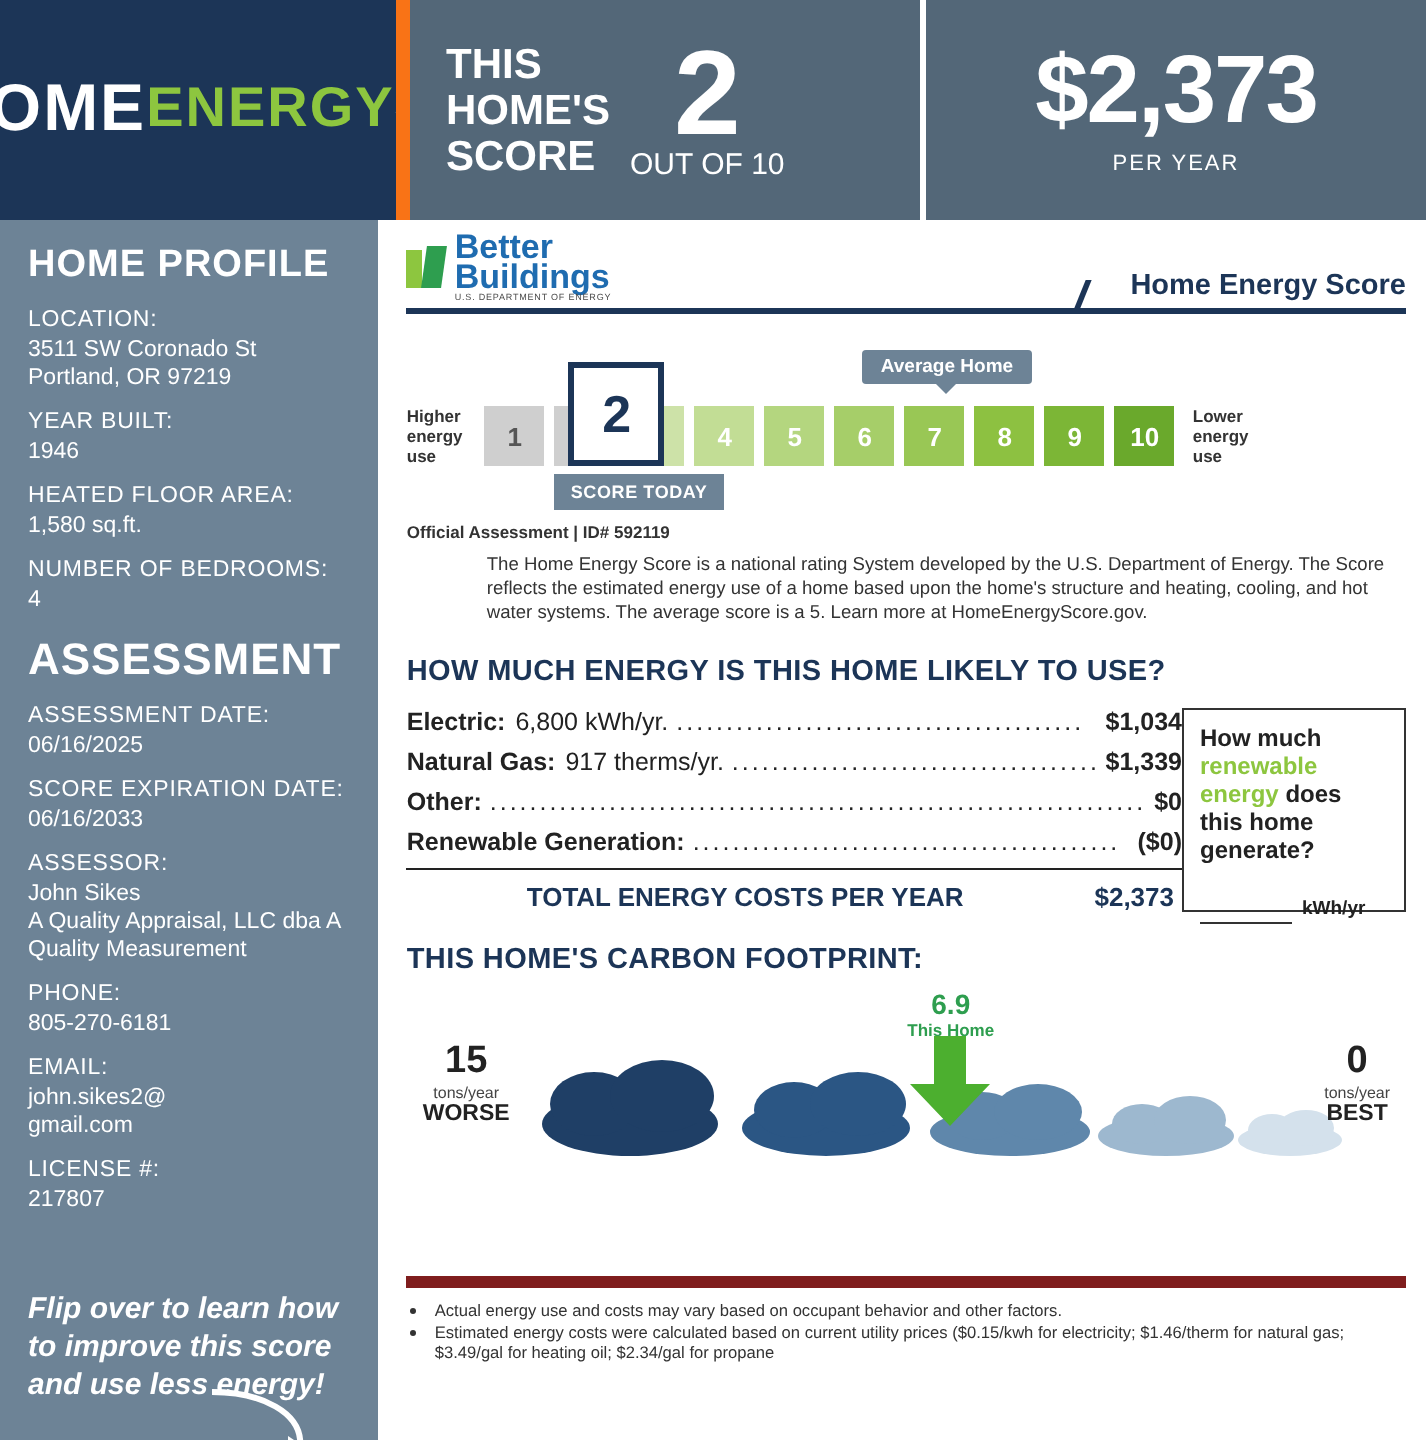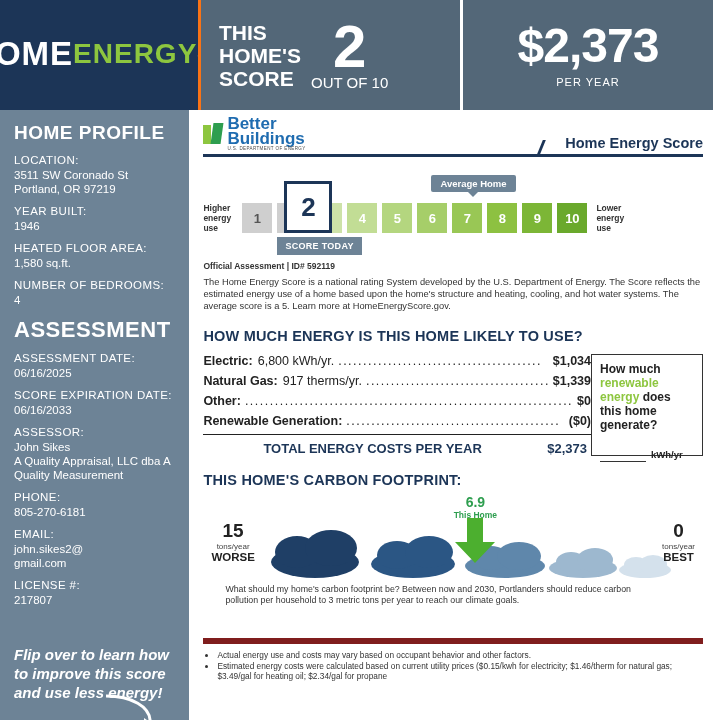--- a/index.html
+++ b/index.html
@@ -20,21 +20,21 @@
     justify-content: center; padding: 4px 0 6px 0;
   }
   .logo-city { font-size: 15px; font-weight: bold; letter-spacing: .5px; }
   .logo-home { font-size: 33px; font-weight: bold; line-height: 32px; letter-spacing: 1px; }
   .logo-energy { font-size: 28px; font-weight: bold; color: #8dc63f; line-height: 28px; letter-spacing: 1px; }
   .logo-score { font-size: 17px; font-weight: bold; letter-spacing: 7px; line-height: 22px; }
 
   .score-box {
     width: 262px; background: #536778; color: #fff;
     display: flex; align-items: center; padding-left: 18px; gap: 10px;
-    border-left: 3px solid #f97316;
+    border-left: 7px solid #f97316;
   }
   .score-label { font-size: 21px; font-weight: bold; line-height: 23px; }
   .score-num { font-size: 60px; font-weight: bold; line-height: 54px; }
   .score-outof { font-size: 15px; font-weight: normal; }
 
   .cost-box {
     flex: 1; background: #536778; color: #fff;
     display: flex; flex-direction: column; align-items: center;
     justify-content: center; border-left: 3px solid #fff;
   }
@@ -102,21 +102,21 @@
     display: flex; align-items: center; justify-content: center;
     font-size: 26px; font-weight: bold; color: #1c3557; background: #fff;
   }
   .score-today {
     position: absolute; left: 74px; top: 62px;
     background: #6d8396; color: #fff; font-size: 9px; font-weight: bold;
     padding: 4px 8px; letter-spacing: .3px;
   }
 
   .official { font-size: 8.5px; font-weight: bold; color: #333; margin-top: 8px; }
-  .blurb { font-size: 9.3px; color: #333; line-height: 12px; margin-top: 5px; }
+  .blurb { font-size: 9.3px; color: #333; line-height: 12px; margin-top: 5px; margin-left: 40px; }
 
   .sec-title { font-size: 14.5px; font-weight: bold; color: #1c3557; margin-top: 16px; letter-spacing: .2px; }
 
   .energy-area { display: flex; margin-top: 10px; }
   .energy-list { flex: 1; }
   .erow { font-size: 12.5px; color: #222; display: flex; align-items: baseline; margin-bottom: 6px; }
   .erow .lbl { font-weight: bold; white-space: nowrap; }
   .erow .dots { flex: 1; overflow: hidden; white-space: nowrap; color:#222; letter-spacing: 1.5px; margin: 0 4px; }
   .erow .amt { font-weight: bold; white-space: nowrap; }
   .etotal {
@@ -370,21 +370,20 @@
             <polygon points="14,0 30,0 30,24 42,24 22,45 2,24 14,24" fill="#4caf2f"></polygon>
           </svg>
 
           <div class="num-right">
             <div class="num-big">0</div>
             <div class="num-small">tons/year</div>
             <div class="num-word">BEST</div>
           </div>
         </div>
 
-        <div class="carbon-note">What should my home's carbon footprint be? Between now and 2030, Portlanders should reduce carbon pollution per household to 3 metric tons per year to reach our climate goals.</div>
       </div>
 
       <div class="foot">
         <ul>
           <li>Actual energy use and costs may vary based on occupant behavior and other factors.</li>
           <li>Estimated energy costs were calculated based on current utility prices ($0.15/kwh for electricity; $1.46/therm for natural gas; $3.49/gal for heating oil; $2.34/gal for propane</li>
         </ul>
       </div>
 
     </div>

